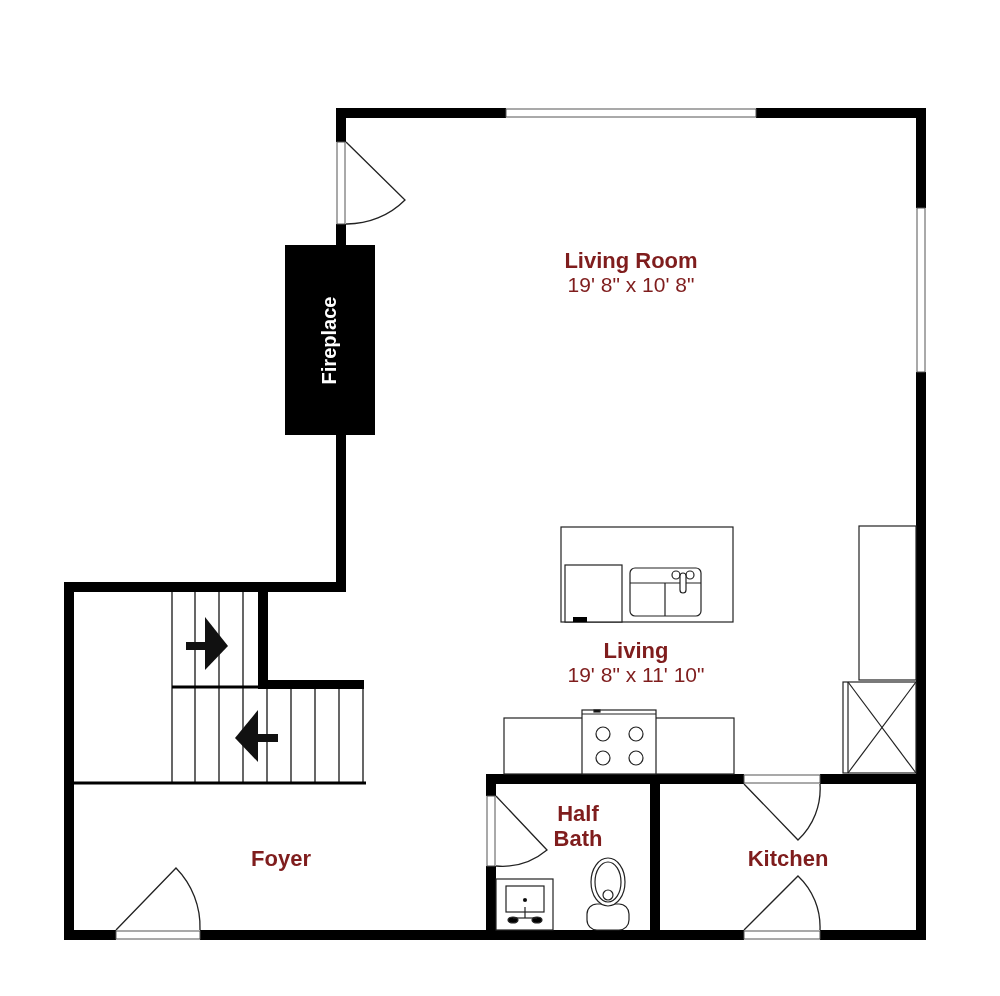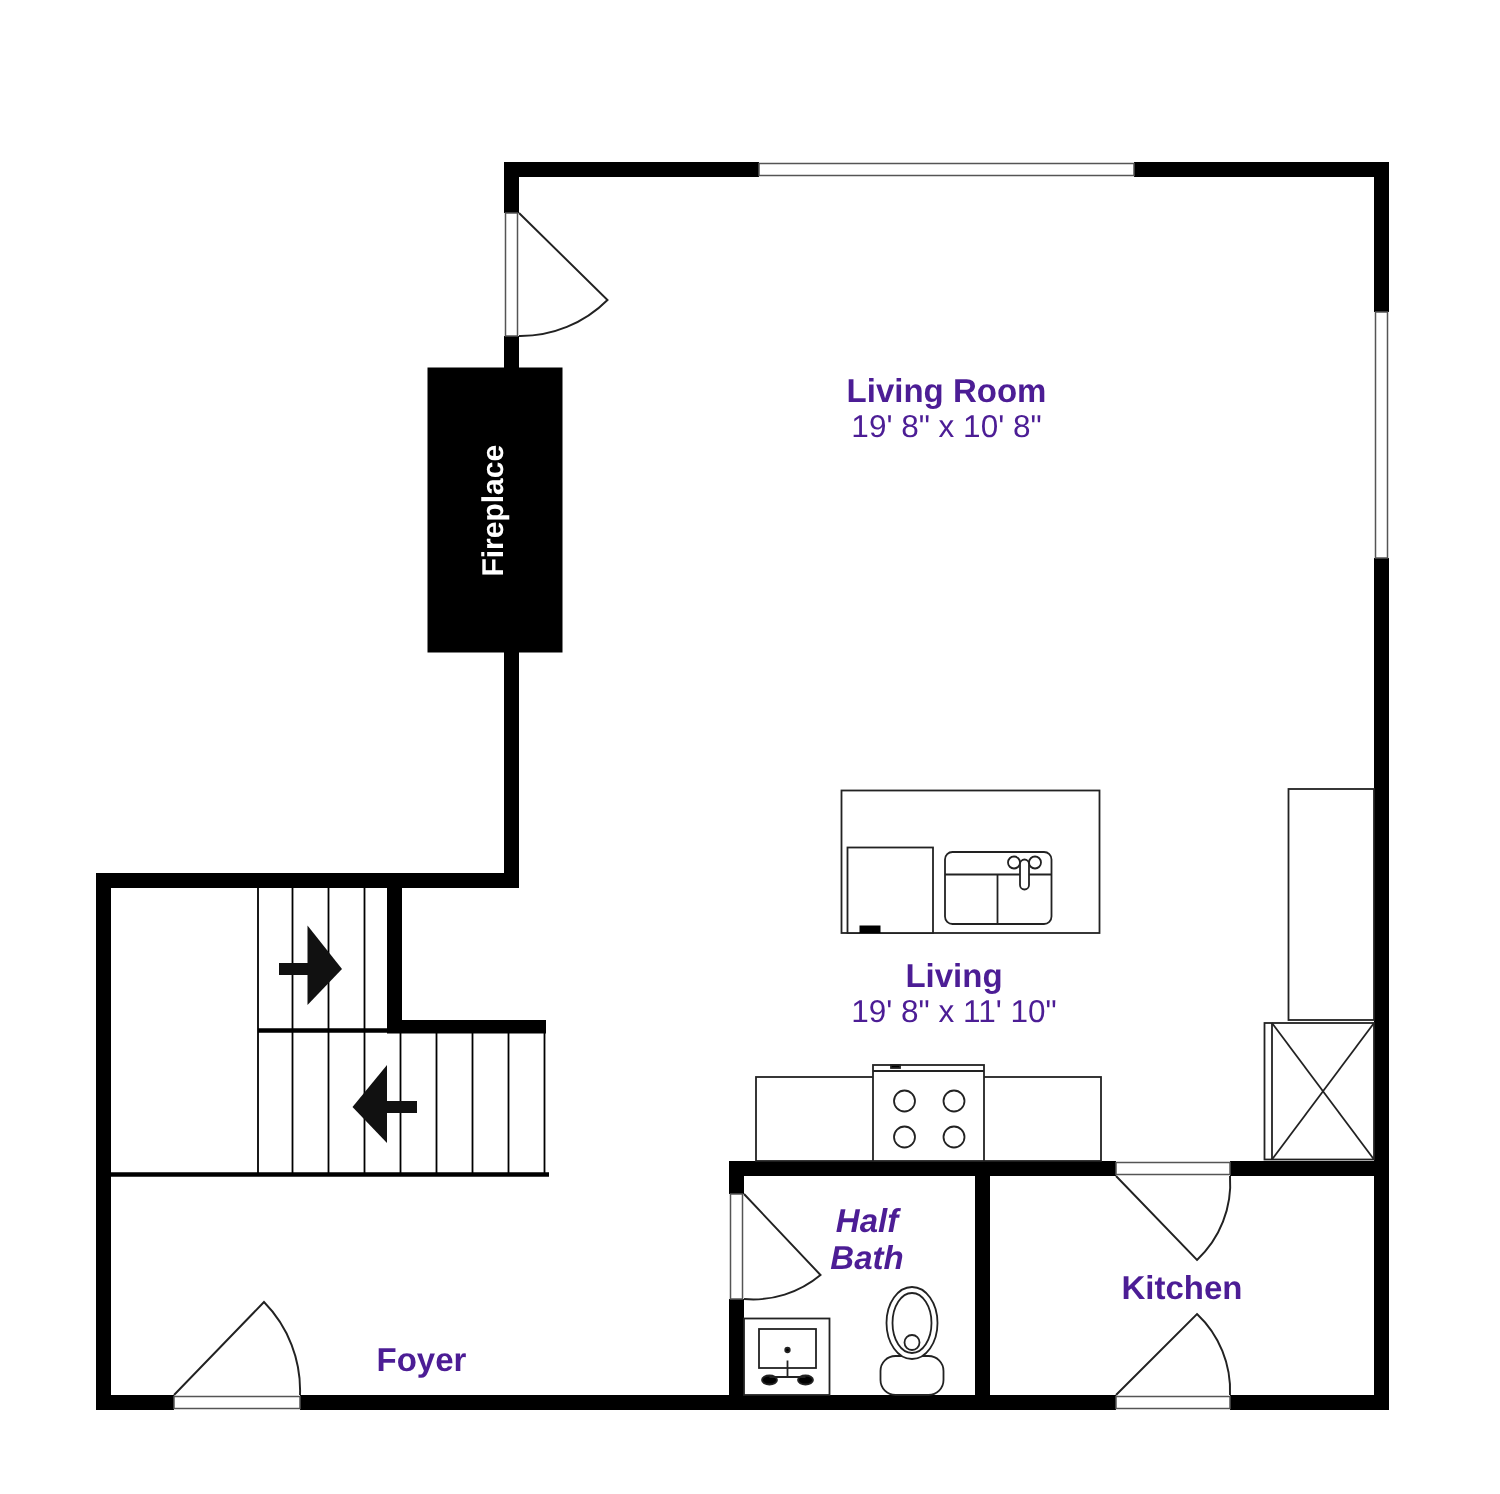--- a/index.html
+++ b/index.html
@@ -1,18 +1,18 @@
 <!DOCTYPE html>
 <html><head>
   <meta charset="utf-8">
   <style>
     html, body { margin: 0; padding: 0; background: #ffffff; }
     body { width: 1000px; height: 996px; position: relative; overflow: hidden; font-family: "Liberation Sans", sans-serif; }
     #plan { position: absolute; left: 0; top: 0; }
-    .room-label { position: absolute; text-align: center; color: #4c1d95; line-height: 1.15; }
+    .room-label { position: absolute; text-align: center; color: #7f1d1d; line-height: 1.15; }
     .room-name { font-weight: bold; font-size: 22px; display: block; }
     .room-dim { font-size: 21px; display: block; }
     .fireplace-label { position: absolute; left: 285px; top: 245px; width: 90px; height: 190px; display: flex; align-items: center; justify-content: center; }
     .fireplace-label span { transform: rotate(-90deg); color: #fff; font-weight: bold; font-size: 20px; white-space: nowrap; }
   </style>
 </head>
 <body>
 
 <svg id="plan" width="1000" height="996" viewBox="0 0 1000 996" xmlns="http://www.w3.org/2000/svg">
 
@@ -159,23 +159,23 @@
 <div class="room-label" style="left:531px; top:248px; width:200px;">
   <span class="room-name">Living Room</span>
   <span class="room-dim">19' 8" x 10' 8"</span>
 </div>
 
 <div class="room-label" style="left:536px; top:638px; width:200px;">
   <span class="room-name">Living</span>
   <span class="room-dim">19' 8" x 11' 10"</span>
 </div>
 
-<div class="room-label" style="left:543px; top:801px; width:70px;font-style:italic;">
+<div class="room-label" style="left:543px; top:801px; width:70px;">
   <span class="room-name" style="white-space:normal; width:60px; margin:0 auto;">Half Bath</span>
 </div>
 
 <div class="room-label" style="left:728px; top:846px; width:120px;">
   <span class="room-name">Kitchen</span>
 </div>
 
-<div class="room-label" style="left:221px; top:846px; width:120px;margin-top:48px;">
+<div class="room-label" style="left:221px; top:846px; width:120px;">
   <span class="room-name">Foyer</span>
 </div>
 
 </body></html>

